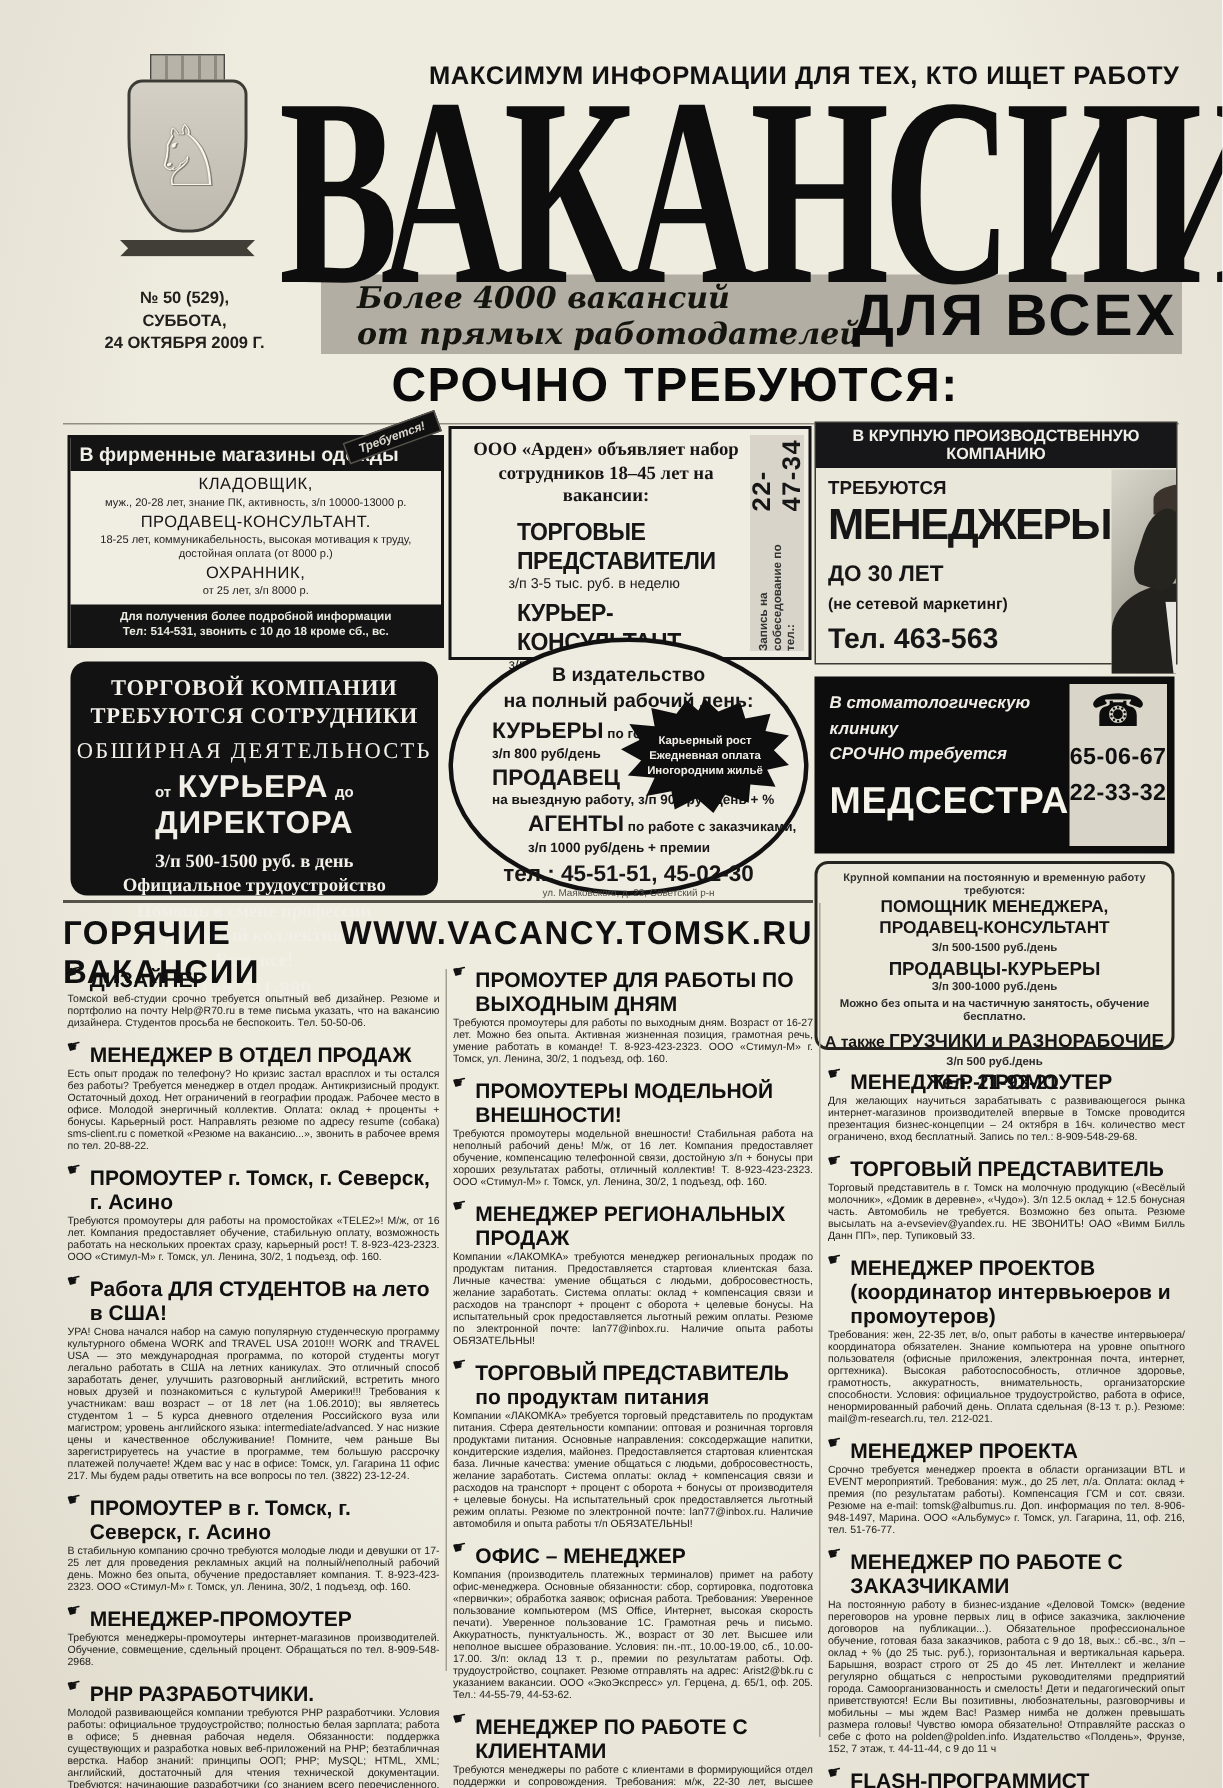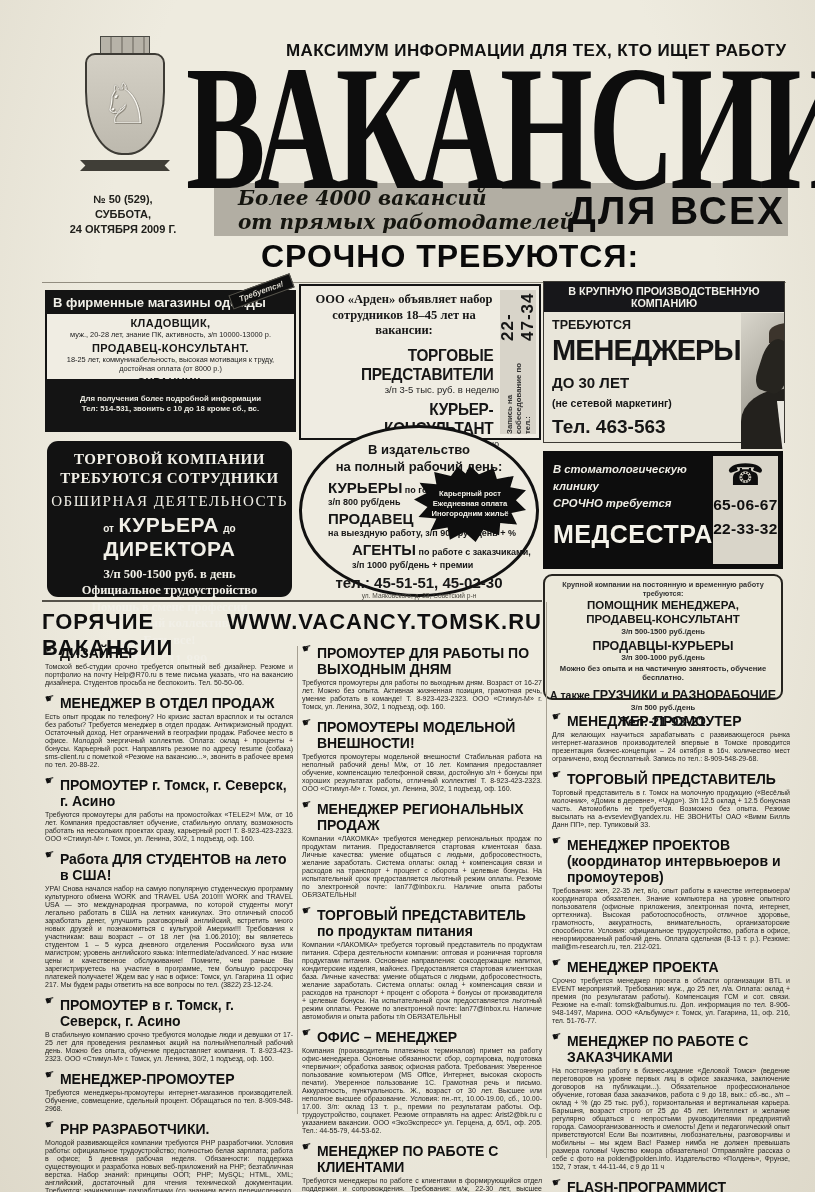--- a/index.html
+++ b/index.html
@@ -17,26 +17,26 @@
   .vak-title{position:absolute;left:186px;top:38px;z-index:3;font-family:"Liberation Serif",serif;font-weight:bold;font-size:142px;line-height:1;letter-spacing:-5px;transform:scale(.84,1.26);transform-origin:left top;color:#0d0d0d;}
   .band{position:absolute;left:214px;top:183px;width:574px;height:53px;background:#b2aea3;z-index:1;}
   .script{position:absolute;left:238px;top:186px;z-index:4;font-family:"DejaVu Serif","Liberation Serif",serif;font-style:italic;font-weight:bold;font-size:20px;line-height:1.2;color:#15150f;}
   .badge{position:absolute;right:30px;top:189px;z-index:4;font-size:39px;font-weight:800;letter-spacing:2px;color:#0c0c0c;}
   .urgent{position:absolute;left:120px;top:238px;width:660px;text-align:center;font-size:32px;font-weight:800;letter-spacing:1px;color:#0a0a0a;}
   .urgent-rule{position:absolute;left:42px;top:282px;width:744px;border-top:1px solid #928d80;}
   
   .boxA{position:absolute;left:45px;top:290px;width:247px;height:138px;border:2px solid #141414;background:#f0ede3;}
   .boxA-head{position:relative;background:#141414;color:#f0efe8;font-size:13px;font-weight:800;text-align:left;padding:3px 6px 4px;}
   .stamp{position:absolute;top:-8px;right:0px;transform:rotate(-20deg);background:#101010;color:#d8d5cb;font-size:8px;font-style:italic;padding:2px 8px;border:1px solid #55534b;}
-  .roleT{font-size:11px;font-weight:700;letter-spacing:.4px;text-align:center;margin-top:3px;}
+  .roleT{font-size:11px;font-weight:400;letter-spacing:.4px;text-align:center;margin-top:3px;}
   .roleD{font-size:7.4px;text-align:center;color:#222;margin-top:1px;padding:0 8px;}
-  .boxA-foot{position:absolute;left:0;right:0;bottom:0;background:#141414;color:#ecebe2;font-size:7.8px;font-weight:bold;text-align:center;line-height:1.35;padding:15px 2px;}
+  .boxA-foot{position:absolute;left:0;right:0;bottom:0;background:#141414;color:#ecebe2;font-size:7.8px;font-weight:bold;text-align:center;line-height:1.35;padding:3px 2px;}
   .boxB{position:absolute;left:299px;top:284px;width:238px;height:152px;border:2px solid #141414;background:#efecE2;}
   .boxB-head{font-family:"Liberation Serif",serif;font-size:12.5px;font-weight:bold;text-align:center;padding:6px 40px 2px 8px;line-height:1.25;}
-  .boxB-roles{padding:0 40px 0 6px;text-align:right;margin-left:32px;}
+  .boxB-roles{padding:0 40px 0 6px;text-align:left;margin-left:32px;}
   .boxB-roleT{font-size:16.5px;font-weight:800;letter-spacing:-.3px;margin-top:5px;transform:scaleX(.93);}
   .boxB-roleD{font-size:9.5px;color:#1d1d1d;}
   .boxB-side{position:absolute;right:3px;top:4px;bottom:4px;width:36px;background:#d8d4c9;display:flex;align-items:center;justify-content:center;gap:4px;writing-mode:vertical-rl;transform:rotate(180deg);}
   .boxB-note{font-size:7.8px;font-weight:bold;color:#333;}
   .boxB-phone{font-size:17px;font-weight:800;letter-spacing:1px;}
   .boxC{position:absolute;left:543px;top:281px;width:240px;height:160px;border:1px solid #3c3a34;background:#e9e6da;}
   .boxC-head{background:#17171a;color:#f0efe8;font-size:10.8px;font-weight:800;text-align:center;padding:3px 2px;}
   .boxC-body{display:flex;}
   .boxC-left{flex:1;padding:6px 0 0 8px;}
   .c-l1{font-size:12.5px;font-weight:800;}

